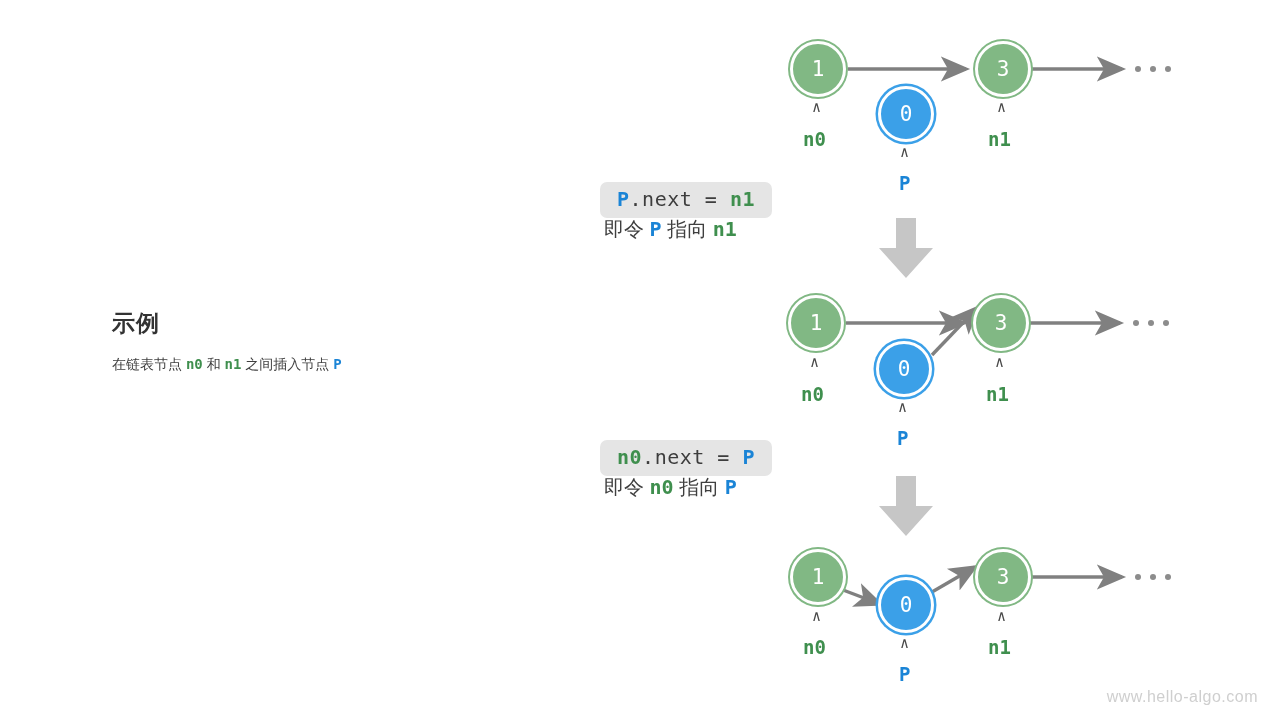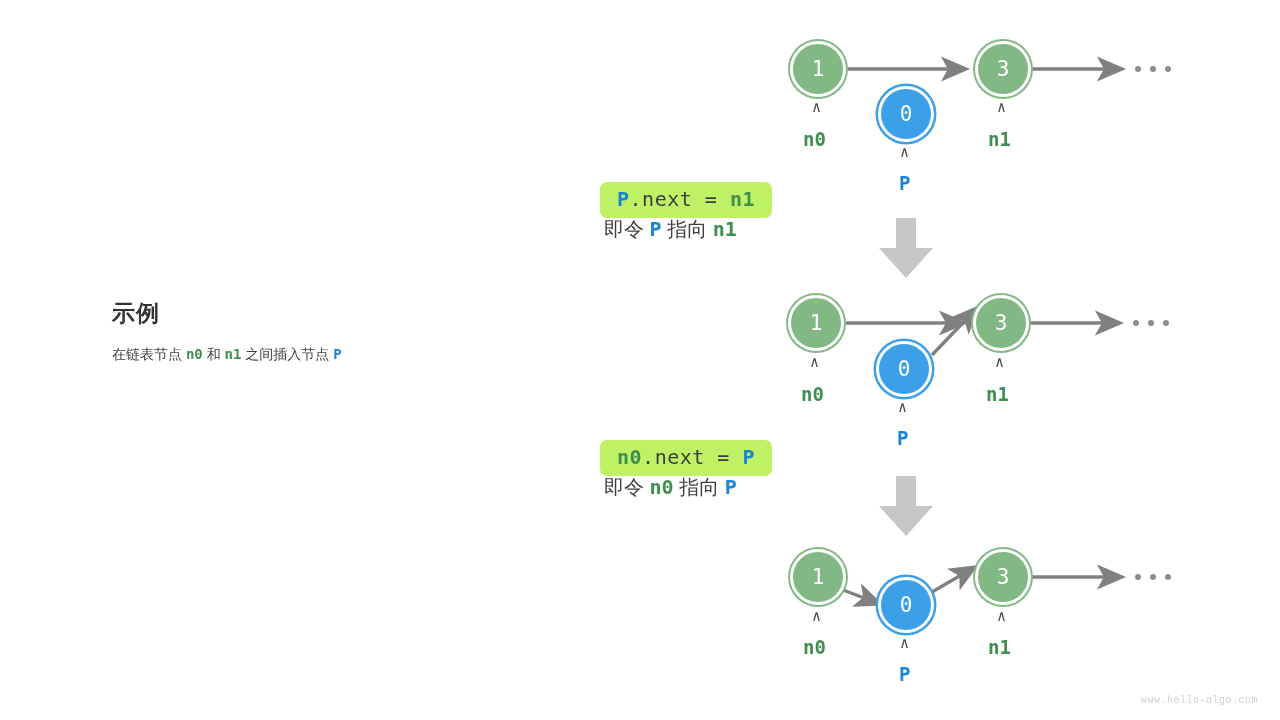--- a/index.html
+++ b/index.html
@@ -15,21 +15,21 @@
   }
   .canvas {
     position: absolute;
     inset: 0;
   }
 
   
   .left-panel {
     position: absolute;
     left: 112px;
-    top: 301px;
+    top: 311px;
     width: 470px;
   }
   .example-title {
     font-size: 23px;
     font-weight: bold;
     color: #333333;
     letter-spacing: 1px;
     margin: 0 0 20px 0;
     line-height: 1.1;
   }
@@ -47,21 +47,21 @@
   .tok-green { color: #3f8f4e; }
   .tok-blue  { color: #1a84d6; }
 
   
   .step-block {
     position: absolute;
     left: 600px;
   }
   .code-chip {
     display: inline-block;
-    background: #bef264;
+    background: #e5e5e5;
     border-radius: 7px;
     padding: 6px 17px 7px 17px;
     font-family: "DejaVu Sans Mono", "Liberation Mono", monospace;
     font-size: 20px;
     line-height: 1.15;
     color: #3d3d3d;
     white-space: pre;
     letter-spacing: 0.5px;
     text-align: center;
   }
@@ -150,22 +150,22 @@
     width: 1280px; height: 720px;
     pointer-events: none;
     z-index: 1;
   }
 
   
   .watermark {
     position: absolute;
     right: 22px;
     bottom: 14px;
-    font-family: Liberation Mono, monospace;
-    font-size: 10px;
+    font-family: Liberation Sans, sans-serif;
+    font-size: 16px;
     color: #cfcfcf;
     letter-spacing: 0.5px;
   }
 </style>
 </head>
 <body>
 
 <div class="canvas">
 
   <svg class="link-svg" viewBox="0 0 1280 720">

